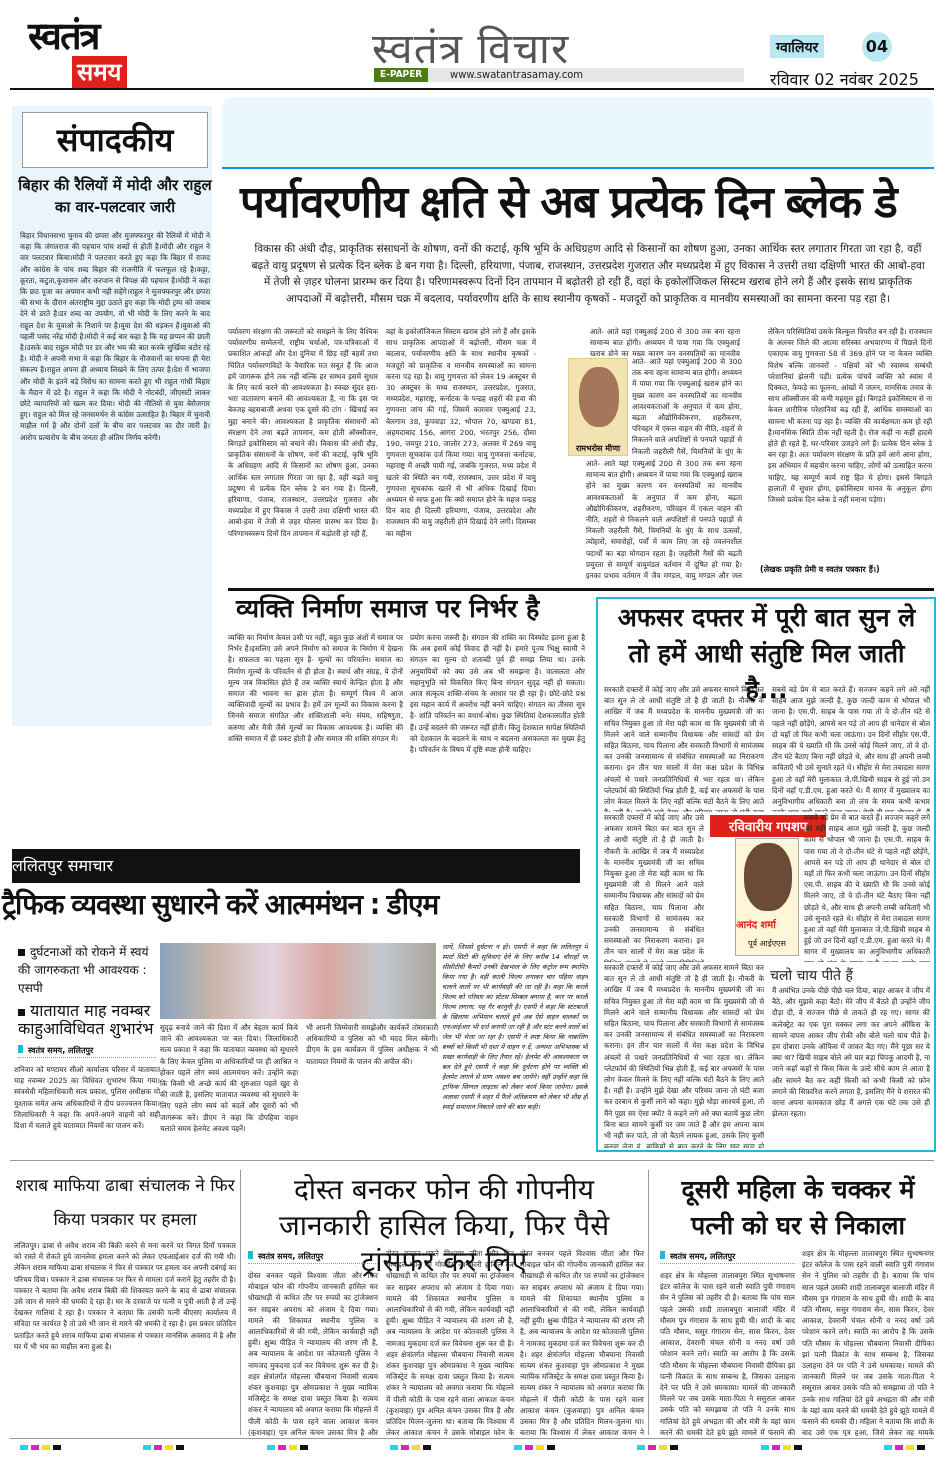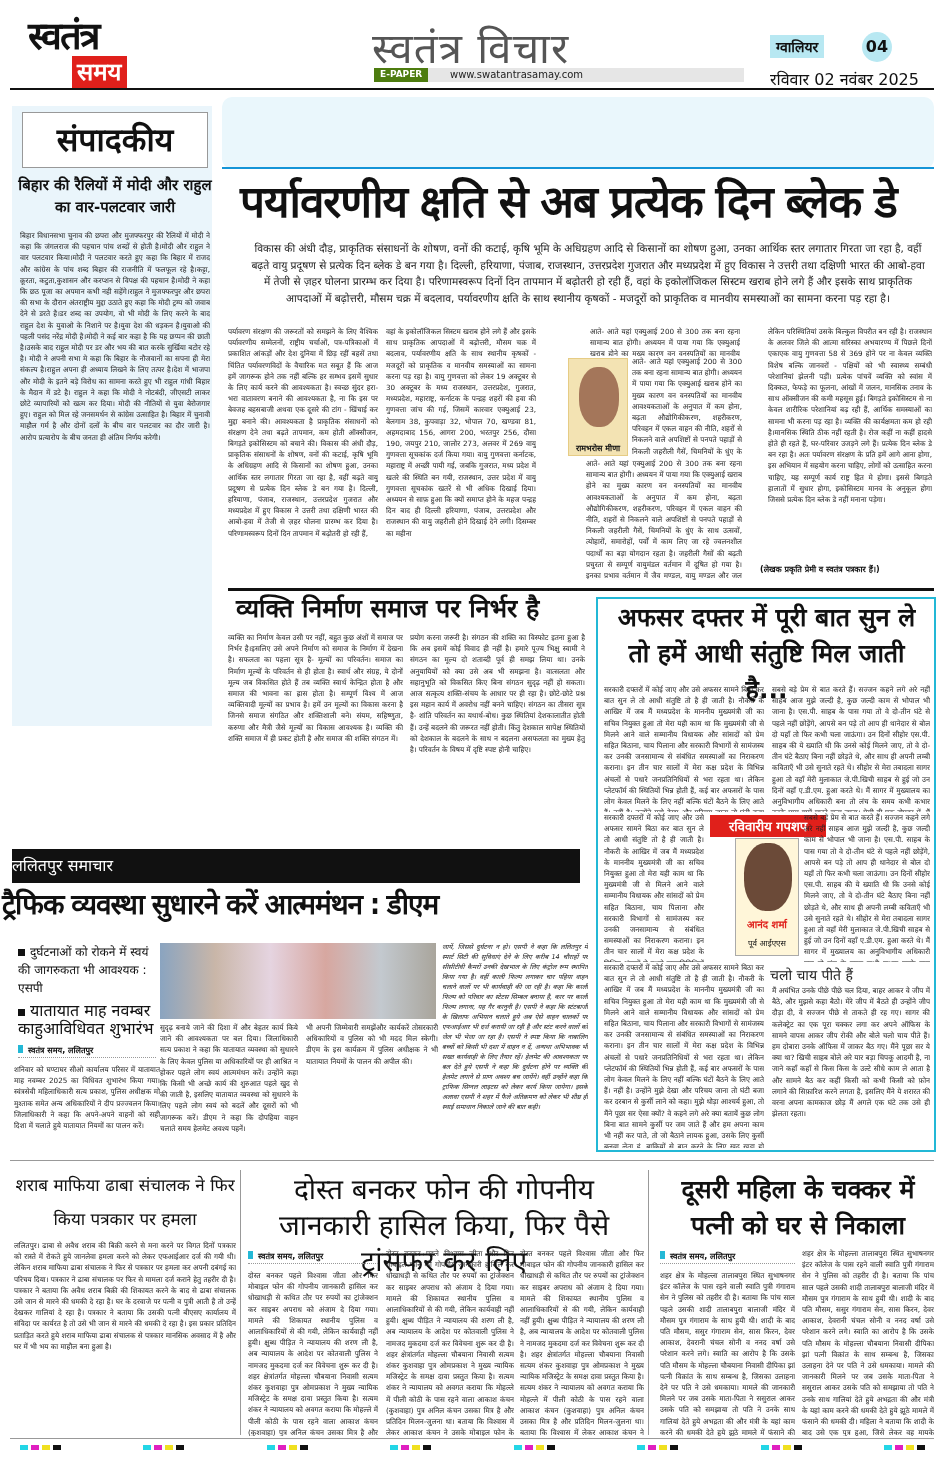--- a/index.html
+++ b/index.html
@@ -39,21 +39,21 @@
 #photo1 .cap{position:absolute;bottom:2px;left:0;width:100%;text-align:center;font-size:8px;font-weight:bold}
 #credit{left:760px;top:563px;font-size:8px;font-weight:bold}
 #rule2{left:228px;top:588px;width:706px;height:3px;background:#111}
 
 #vyhl{left:236px;top:595px;width:350px;font-size:25px}
 #afbox{left:596px;top:597px;width:340px;height:555px;border:2px solid #23b8d6}
 #afhl{left:604px;top:600px;width:325px;font-size:25px;line-height:36px;text-align:center}
 #gapshap{left:710px;top:815px;background:#e0201b;color:#fff;font-size:13px;font-weight:bold;padding:2px 19px}
 #photo2{left:735px;top:838px;width:64px;height:118px;background:#fff6d9;border:1px solid #aaa}
 #photo2 .face{position:absolute;left:8px;top:4px;width:48px;height:68px;border-radius:45%;background:#6b4a38}
-#photo2 .name{position:absolute;top:78px;width:100%;text-align:center;font-size:10px;font-weight:bold;color:#e0201b}
+#photo2 .name{position:absolute;top:78px;width:100%;font-size:10px;font-weight:bold;color:#e0201b}
 #photo2 .role{position:absolute;top:98px;width:100%;text-align:center;font-size:8px}
 #chalo{left:770px;top:965px;font-size:14px;color:#222}
 
 #lalbar{left:12px;top:849px;width:568px;height:34px;background:#111;color:#fff;font-size:16px;text-align:left;line-height:34px}
 #traffhl{left:2px;top:890px;width:576px;font-size:28px;letter-spacing:-1px}
 #sub1{left:18px;top:943px;width:140px;font-size:12px;line-height:18px}
 #sub2{left:18px;top:1002px;width:140px;font-size:16px;line-height:18px}
 .sq{display:inline-block;width:7px;height:7px;background:#111;margin-right:5px}
 .byline{font-size:8px;font-weight:bold;border-bottom:1px dotted #999;padding-bottom:2px}
 .byline .sq{background:#23b8d6;width:5px;height:8px}

